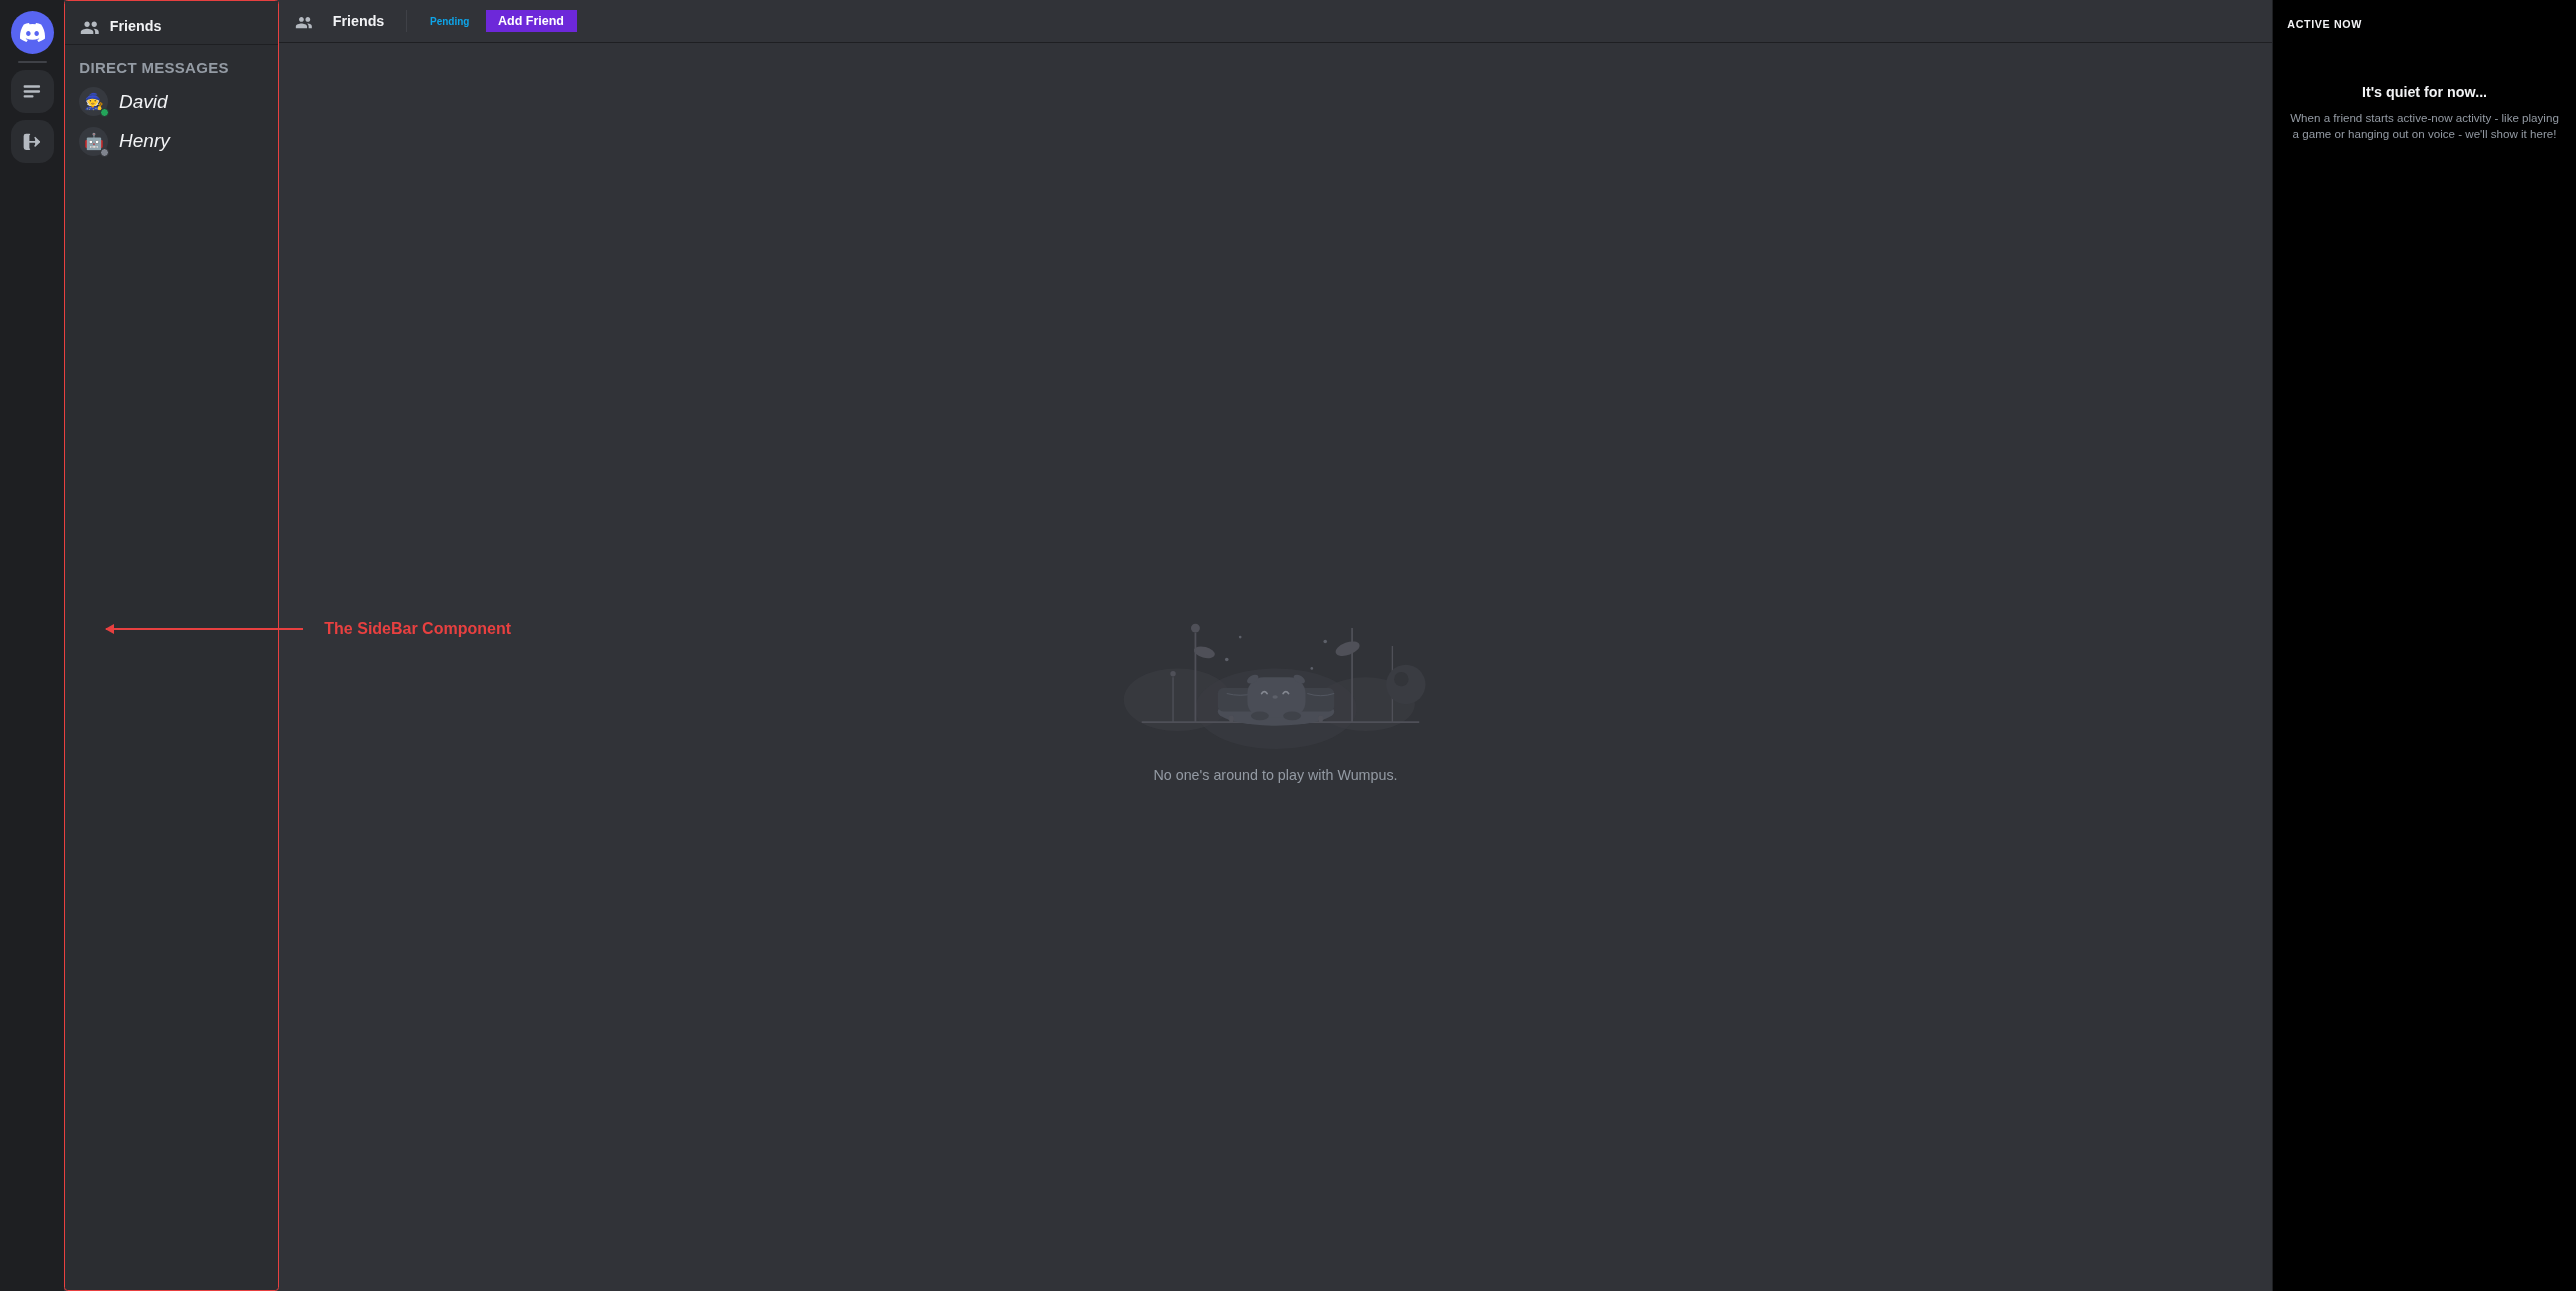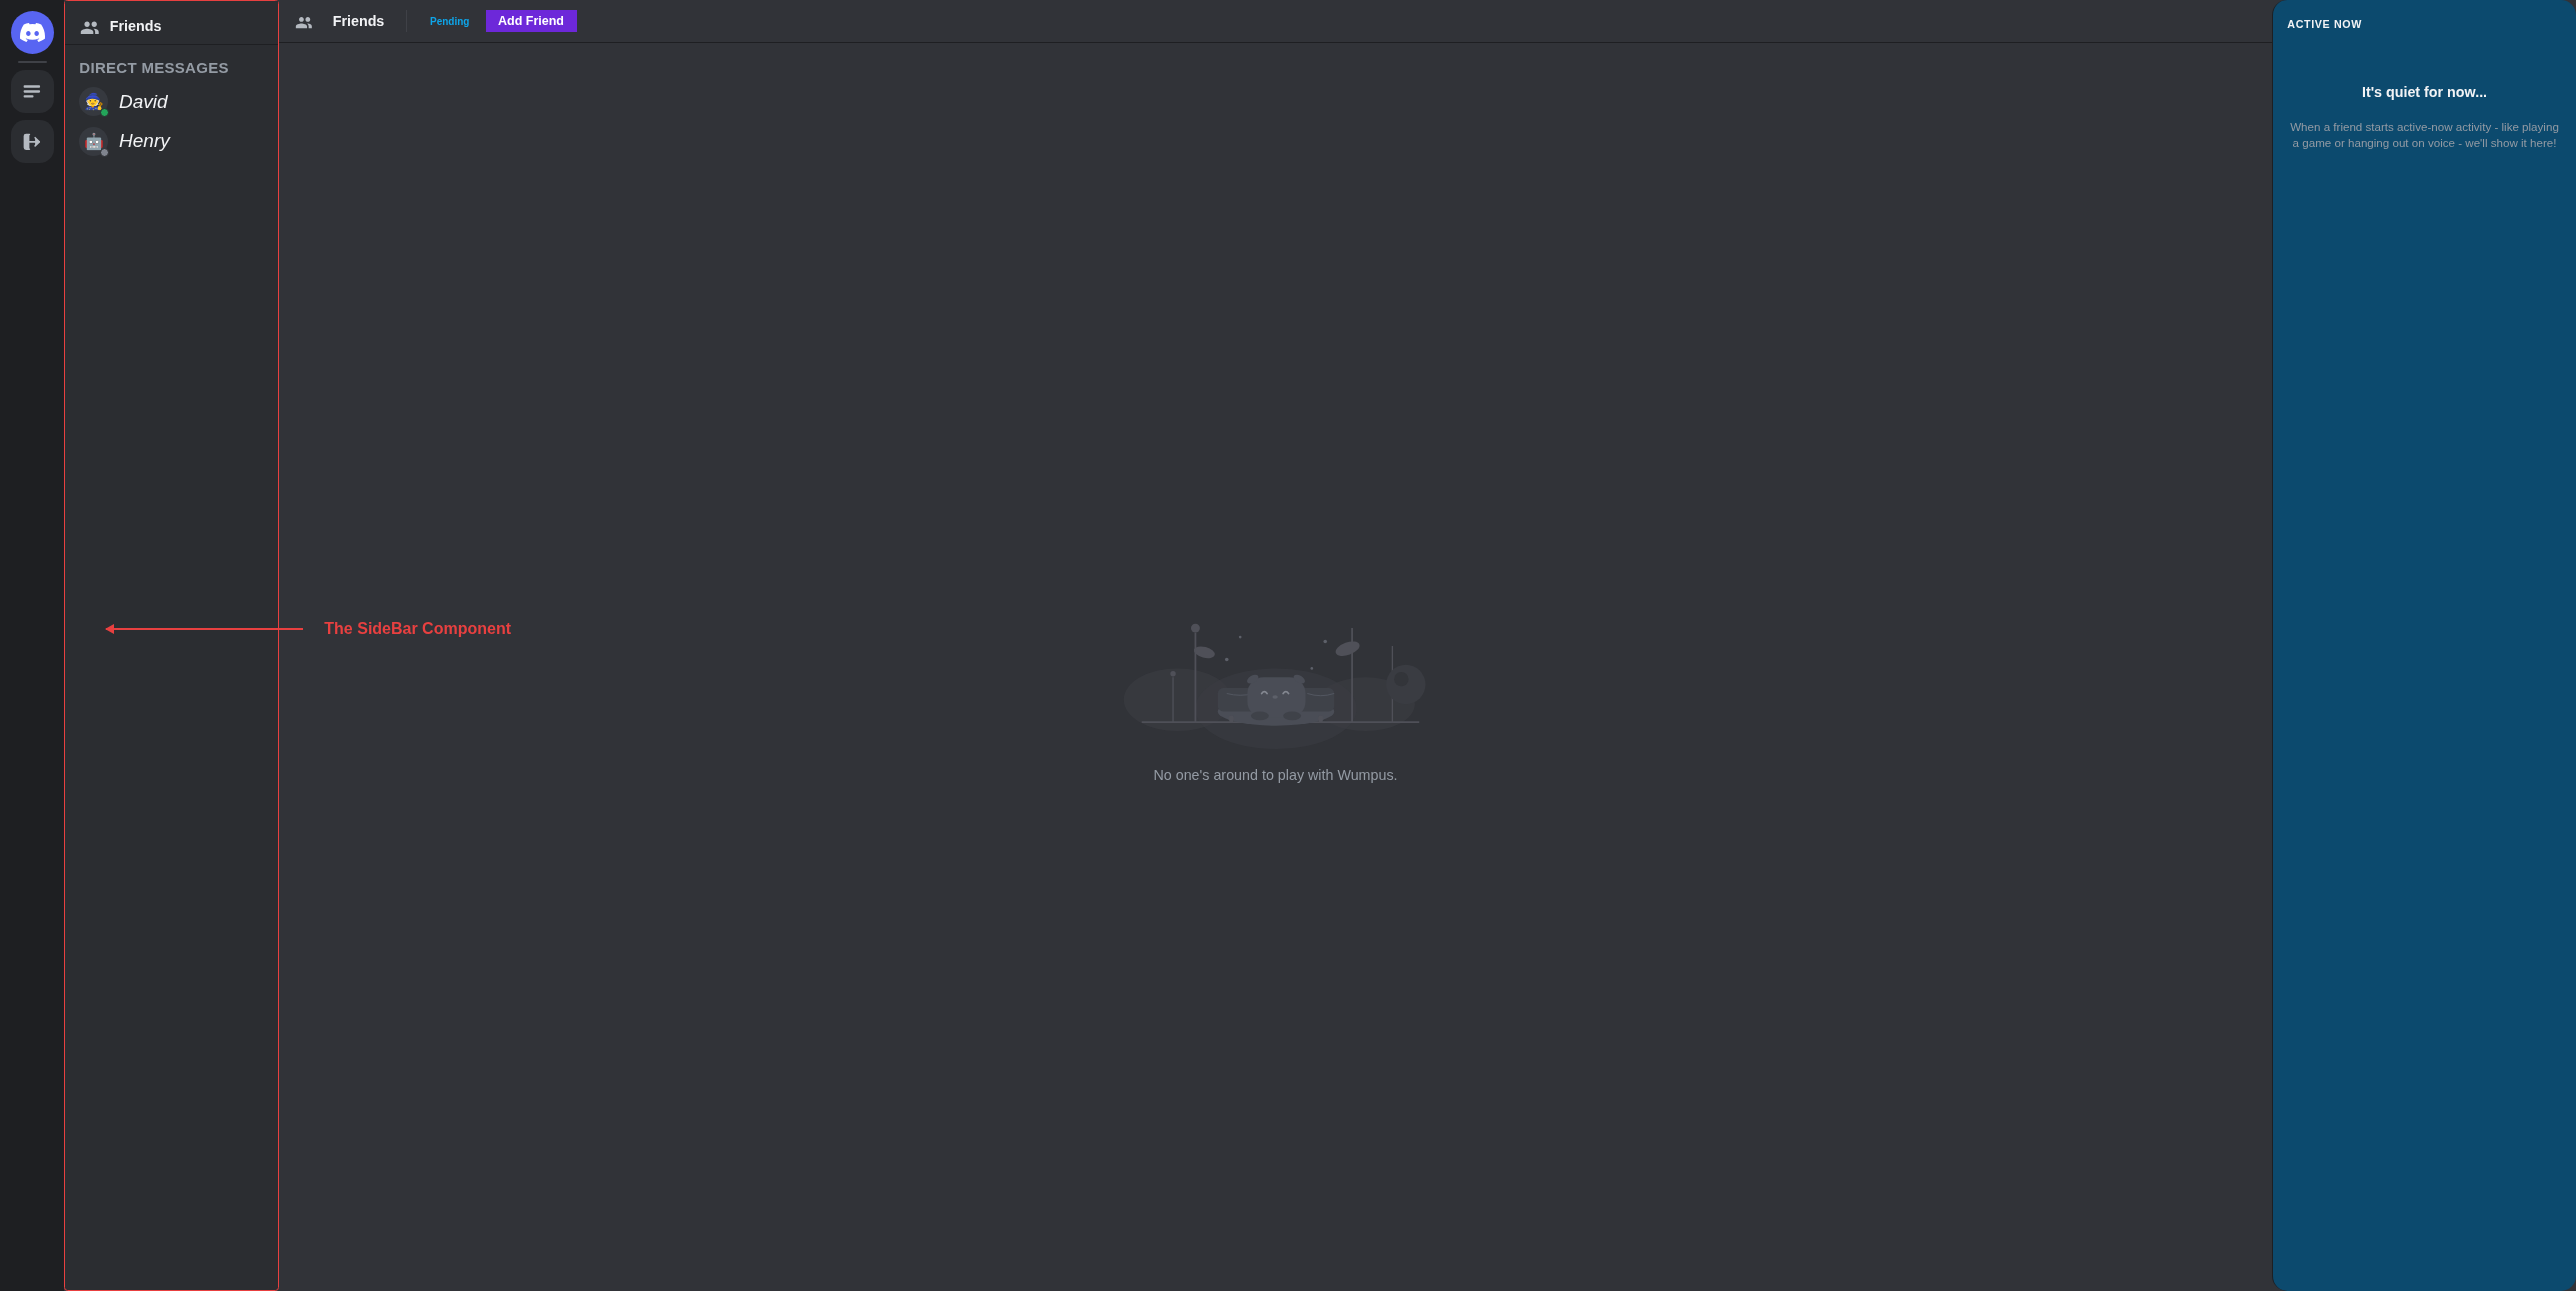--- a/index.html
+++ b/index.html
@@ -252,40 +252,39 @@
 
     .wumpus-caption {
       color: #949ba4;
       font-size: 14.3px;
       text-align: center;
     }
 
     
     .active-now-panel {
       width: 304px;
-      background: #0c4a6e;
+      background: #000000;
       padding: 18px 14.3px;
       flex-shrink: 0;
       border-left: 0.9px solid #1e1f22;
-      border-radius: 15px;
     }
     .active-now-title {
       color: #f2f3f5;
       font-weight: 700;
       font-size: 10.7px;
       text-transform: uppercase;
       letter-spacing: 0.06em;
       margin-bottom: 18px;
     }
     .active-now-empty-title {
       color: #f2f3f5;
       font-weight: 700;
       font-size: 14.3px;
       text-align: center;
-      margin-bottom: 19px;
+      margin-bottom: 10px;
     }
     .active-now-empty-desc {
       color: #949ba4;
       font-size: 11.6px;
       text-align: center;
       line-height: 1.4;
     }
     .active-now-empty {
       display: flex;
       flex-direction: column;

